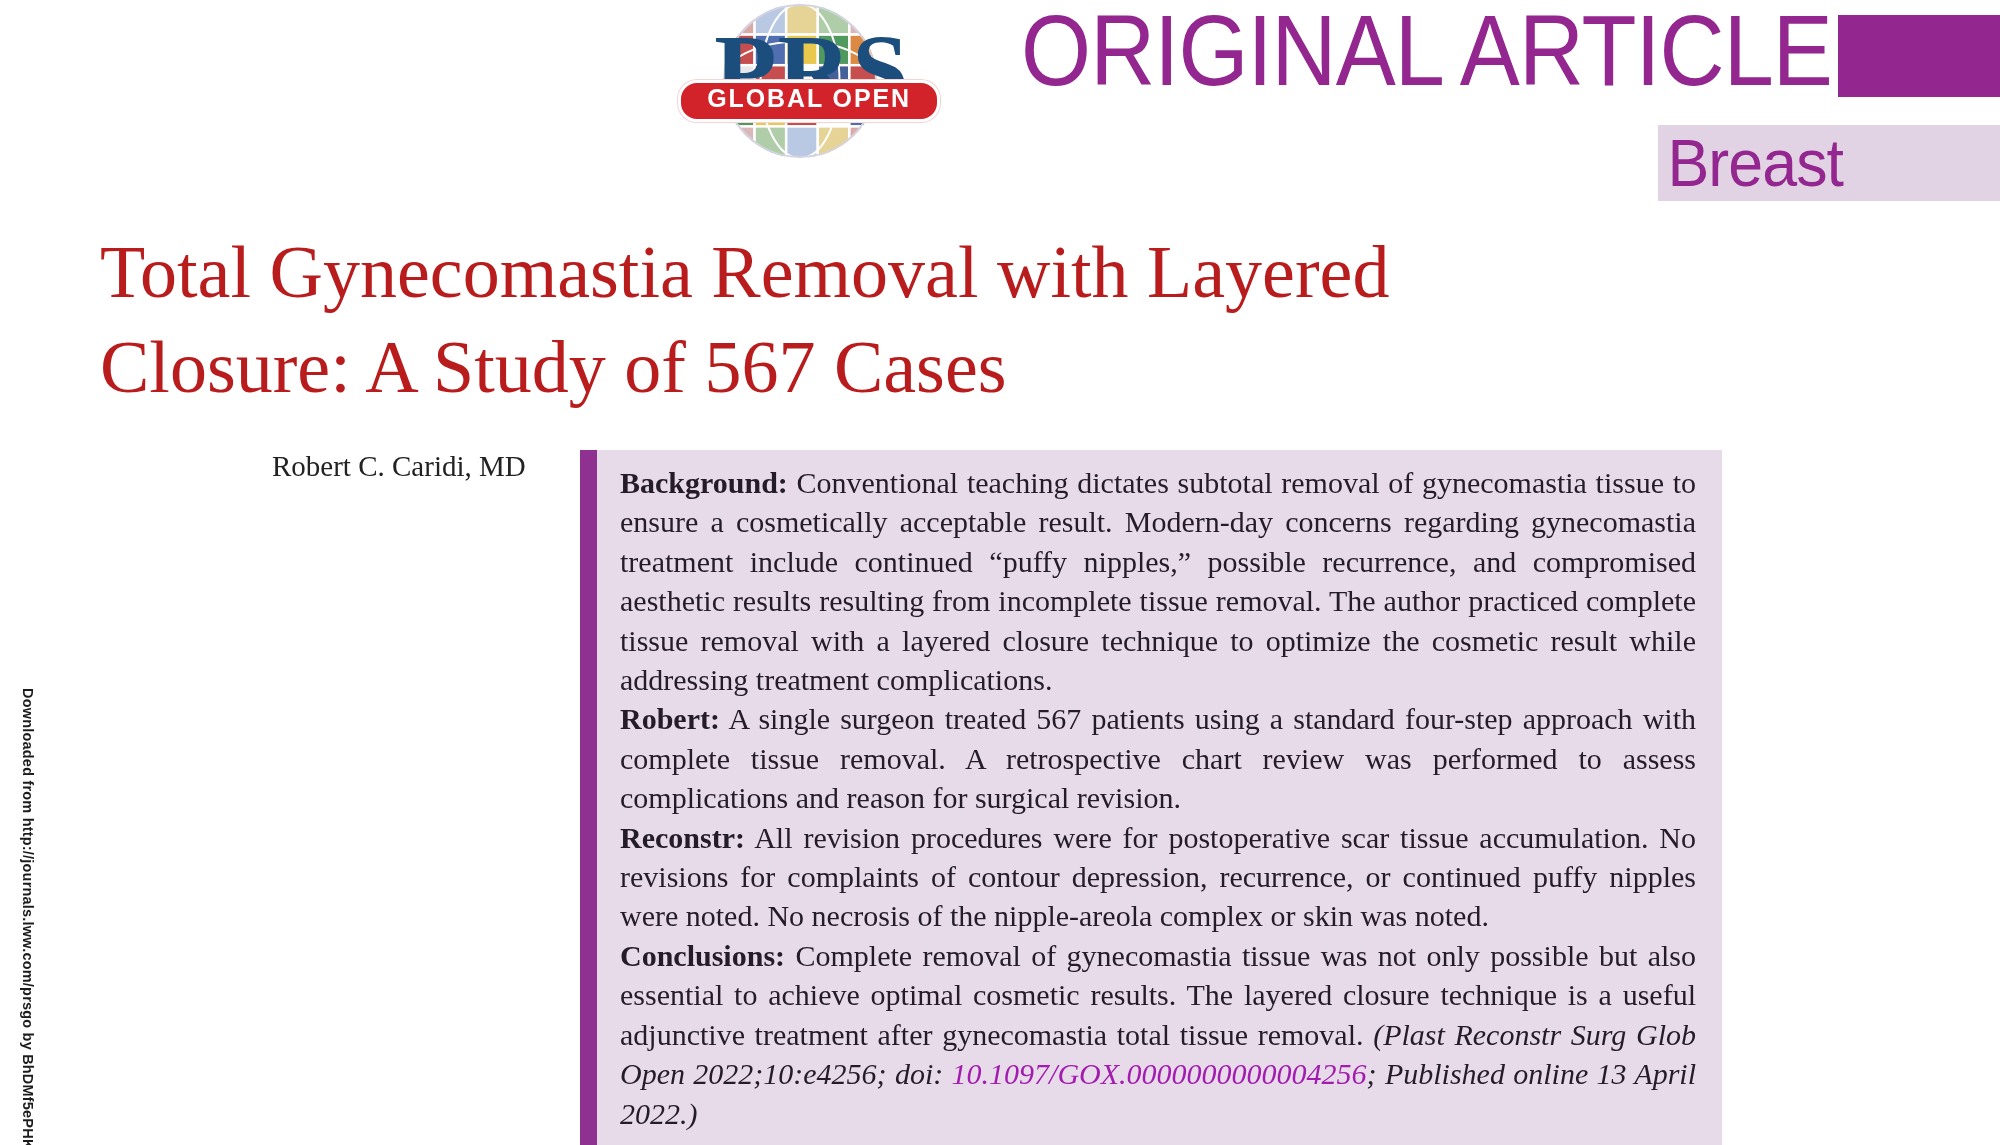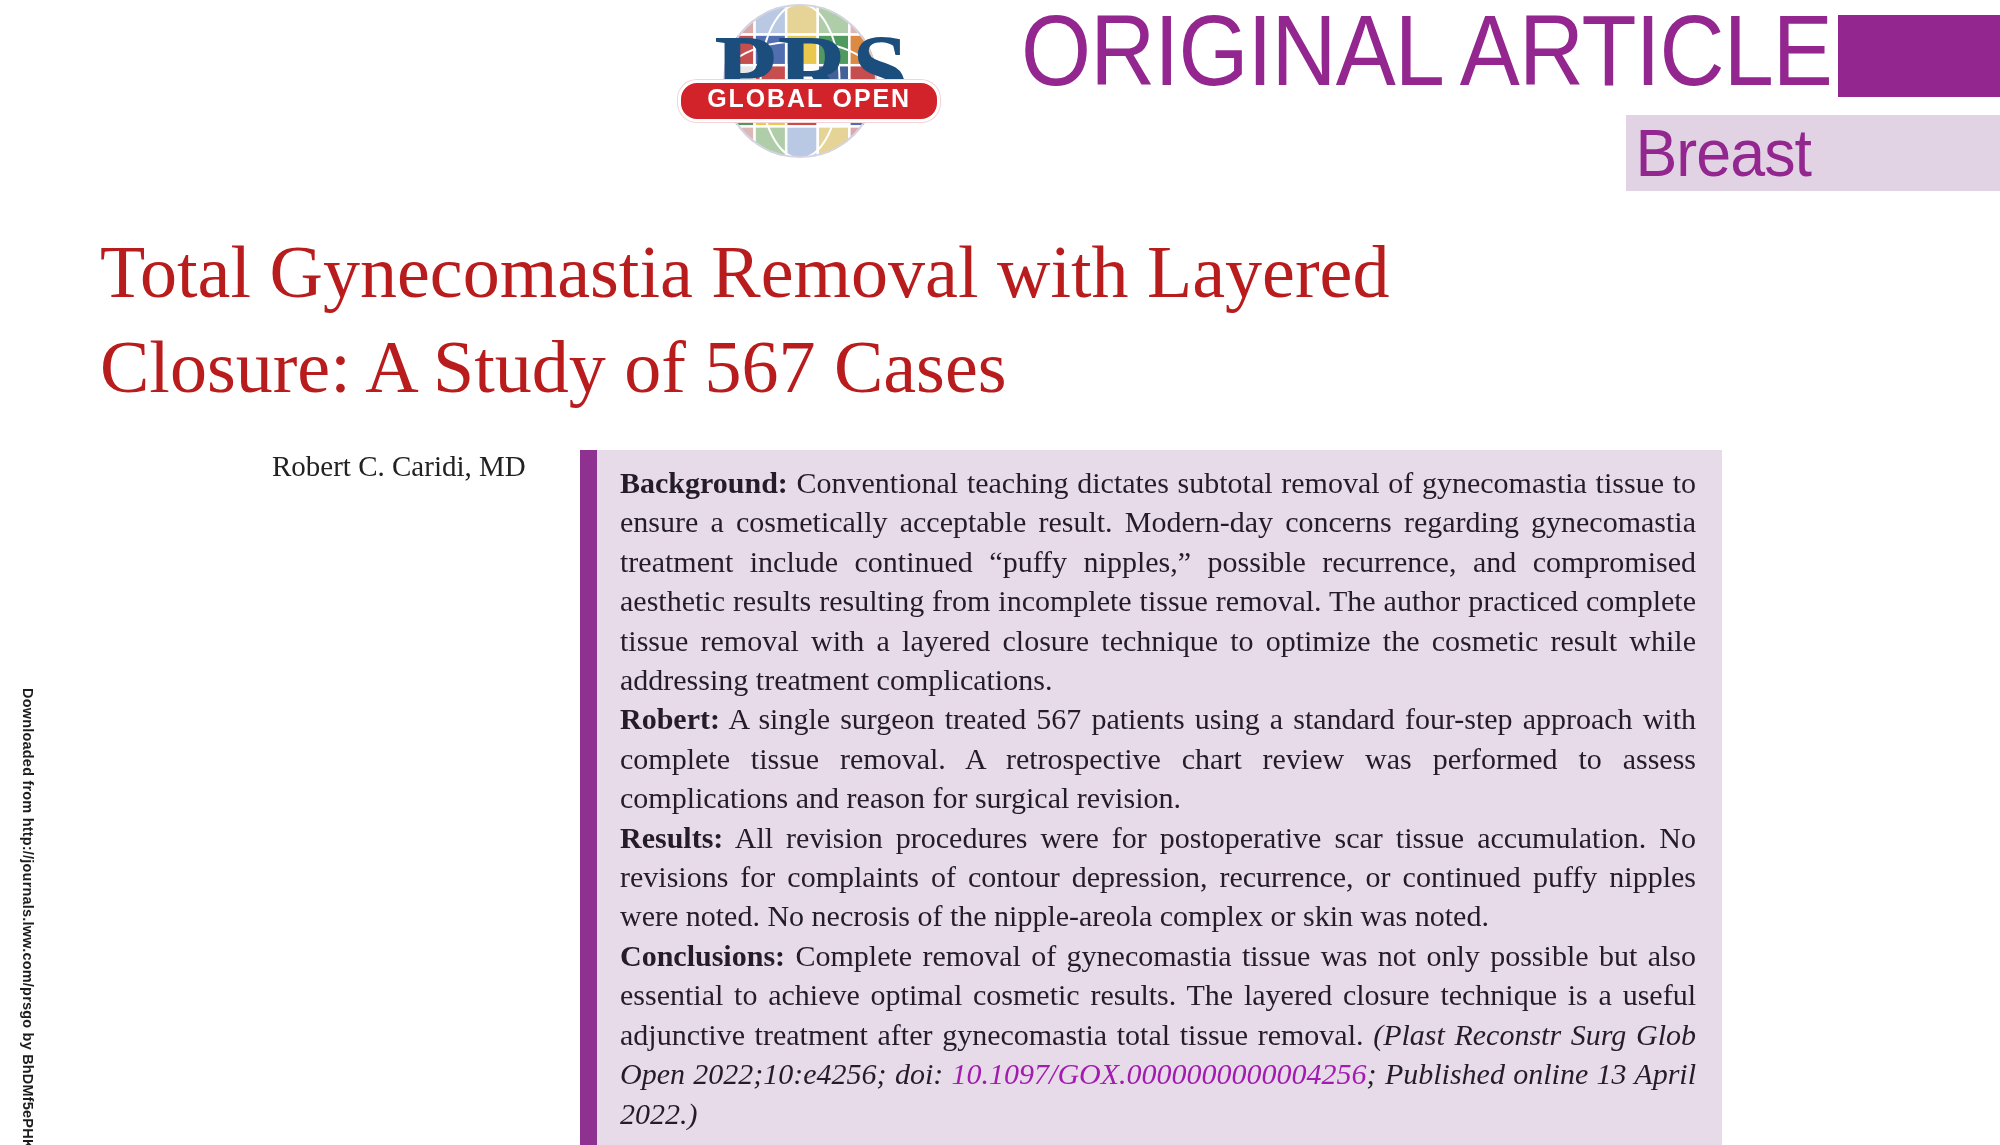--- a/index.html
+++ b/index.html
@@ -67,21 +67,21 @@
   }
   .corner-block {
     position: absolute; left: 1838px; top: 15px;
     width: 162px; height: 82px;
     background: #93278f;
   }
 
   
   .section-banner {
     position: absolute; left: 1613px; top: 125px; right: 0; height: 66px;
-    display: flex; align-items: flex-end;
+    display: flex; align-items: flex-start; gap: 32px;
   }
   .section-bar { width: 13px; background: #8a2483; }
   .section-fill {
     flex: 1; background: #e2d3e4;
     display: flex; align-items: center;
   }
   .section-label {
     font-family: "Liberation Sans", sans-serif;
     font-size: 66px;
     color: #93278f;
@@ -198,18 +198,18 @@
     <span>Closure: A Study of 567 Cases</span>
   </h1>
 
   <div class="author">Robert C. Caridi, MD</div>
 
   <section class="abstract">
     <div class="abstract-bar"></div>
     <div class="abstract-body">
       <p><b class="abs-label">Background:</b> <span>Conventional teaching dictates subtotal removal of gynecomastia tissue to ensure a cosmetically acceptable result. Modern-day concerns regarding gynecomastia treatment include continued “puffy nipples,” possible recurrence, and compromised aesthetic results resulting from incomplete tissue removal. The author practiced complete tissue removal with a layered closure technique to optimize the cosmetic result while addressing treatment complications.</span></p>
       <p><b class="abs-label">Robert:</b> <span>A single surgeon treated 567 patients using a standard four-step approach with complete tissue removal. A retrospective chart review was performed to assess complications and reason for surgical revision.</span></p>
-      <p><b class="abs-label">Results:</b> <span>All revision procedures were for postoperative scar tissue accumulation. No revisions for complaints of contour depression, recurrence, or continued puffy nipples were noted. No necrosis of the nipple-areola complex or skin was noted.</span></p>
+      <p><b class="abs-label">Reconstr:</b> <span>All revision procedures were for postoperative scar tissue accumulation. No revisions for complaints of contour depression, recurrence, or continued puffy nipples were noted. No necrosis of the nipple-areola complex or skin was noted.</span></p>
       <p><b class="abs-label">Conclusions:</b> <span>Complete removal of gynecomastia tissue was not only possible but also essential to achieve optimal cosmetic results. The layered closure technique is a useful adjunctive treatment after gynecomastia total tissue removal.</span> <i class="cite"><span>(Plast Reconstr Surg Glob Open 2022;10:e4256; doi: </span><a href="#" class="doi-link">10.1097/GOX.0000000000004256</a><span>; Published online 13 April 2022.)</span></i></p>
     </div>
   </section>
 
 </div>
 
 </body></html>

